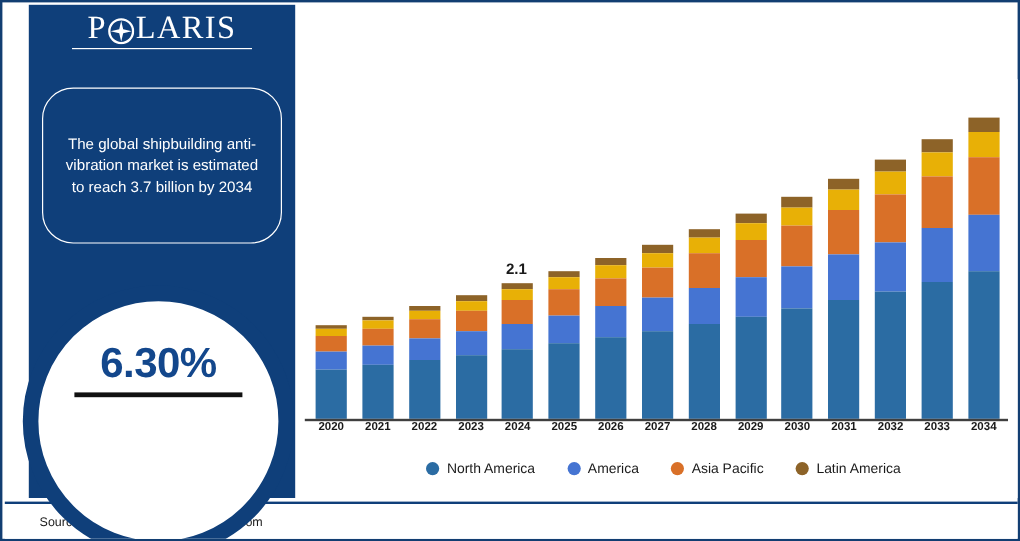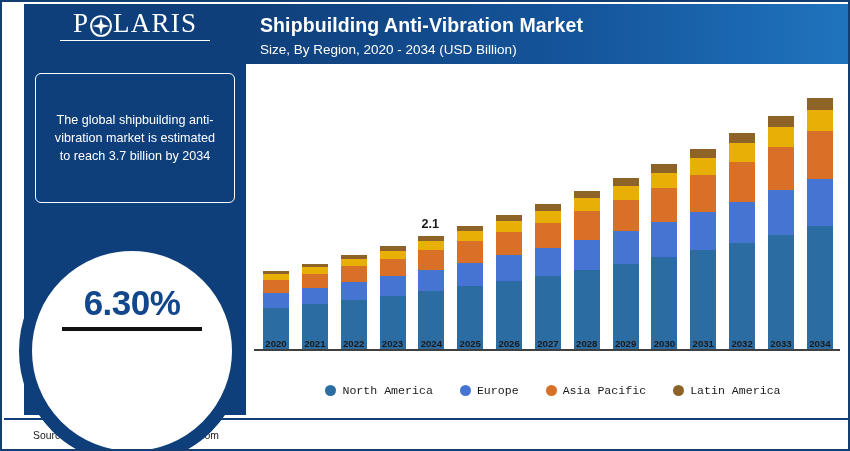--- a/index.html
+++ b/index.html
@@ -57,21 +57,21 @@
     font-family: "Liberation Serif", serif;
     font-size: 10.5px;
     letter-spacing: 2.1px;
   }
 
   .callout {
     position: absolute;
     left: 11px; top: 69px;
     width: 200px; height: 130px;
     border: 1.6px solid #ffffff;
-    border-radius: 6px;
+    border-radius: 26px;
     color: #ffffff;
     display: flex;
     align-items: center;
     justify-content: center;
     text-align: center;
     padding: 6px 12px;
   }
   .callout-text {
     font-size: 12.6px;
     line-height: 1.45;
@@ -177,21 +177,21 @@
     color: #1a1a1a;
   }
   .axis-line {
     position: absolute;
     left: 6px; top: 283px;
     width: 586px; height: 2px;
     background: #3f3f3f;
   }
   .xlabels {
     position: absolute;
-    left: 14px; top: 272px;
+    left: 14px; top: 284px;
     width: 572px;
     display: flex;
     justify-content: space-between;
   }
   .xlabel {
     width: 28px;
     text-align: center;
     font-size: 9.6px;
     font-weight: bold;
     color: #1a1a1a;
@@ -203,21 +203,20 @@
     width: 594px;
     display: flex;
     justify-content: center;
     align-items: center;
     gap: 27px;
   }
   .legend-item {
     display: flex;
     align-items: center;
     gap: 6px;
-    font-family: Liberation Mono, monospace;
   }
   .legend-dot {
     width: 11px; height: 11px;
     border-radius: 50%;
     flex: 0 0 auto;
   }
   .legend-text {
     font-size: 11.6px;
     color: #1a1a1a;
   }
@@ -272,24 +271,20 @@
     <div class="callout">
       <div class="callout-text">The global shipbuilding anti-vibration market is estimated to reach 3.7 billion by 2034</div>
     </div>
   </div>
 
   <div class="cagr-circle">
     <div class="cagr-value">6.30%</div>
     <div class="cagr-rule"></div>
   </div>
 
-  <div class="header">
-    <div class="header-title">Shipbuilding Anti-Vibration Market</div>
-    <div class="header-sub">Size, By Region, 2020 - 2034 (USD Billion)</div>
-  </div>
 
   <div class="chart-area">
     <div class="plot">
       <div class="bars" id="bars">
           <div class="bar-col">
             <div class="bar-stack">
               <div class="seg" style="height: 40.6319px; background: rgb(43, 108, 163);"></div>
               <div class="seg" style="height: 15.0731px; background: rgb(69, 116, 210);"></div>
               <div class="seg" style="height: 13.107px; background: rgb(217, 112, 40);"></div>
               <div class="seg" style="height: 5.89817px; background: rgb(232, 176, 6);"></div>
@@ -443,21 +438,21 @@
         <div class="xlabel">2033</div>
         <div class="xlabel">2034</div>
       </div>
     <div class="legend" id="legend">
         <div class="legend-item">
           <span class="legend-dot" style="background: rgb(43, 108, 163);"></span>
           <span class="legend-text">North America</span>
         </div>
         <div class="legend-item">
           <span class="legend-dot" style="background: rgb(69, 116, 210);"></span>
-          <span class="legend-text">Europe</span>
+          <span class="legend-text">America</span>
         </div>
         <div class="legend-item">
           <span class="legend-dot" style="background: rgb(217, 112, 40);"></span>
           <span class="legend-text">Asia Pacific</span>
         </div>
         <div class="legend-item">
           <span class="legend-dot" style="background: rgb(141, 99, 40);"></span>
           <span class="legend-text">Latin America</span>
         </div>
       </div>

